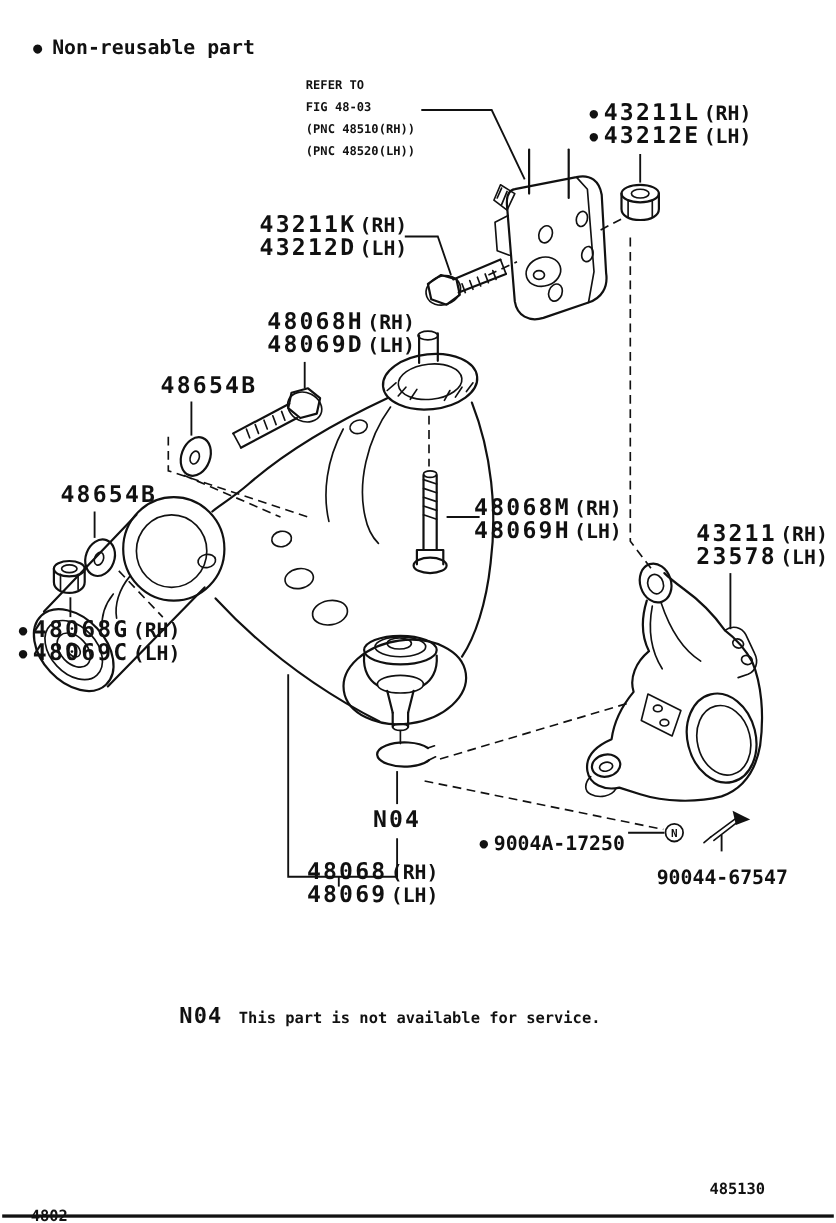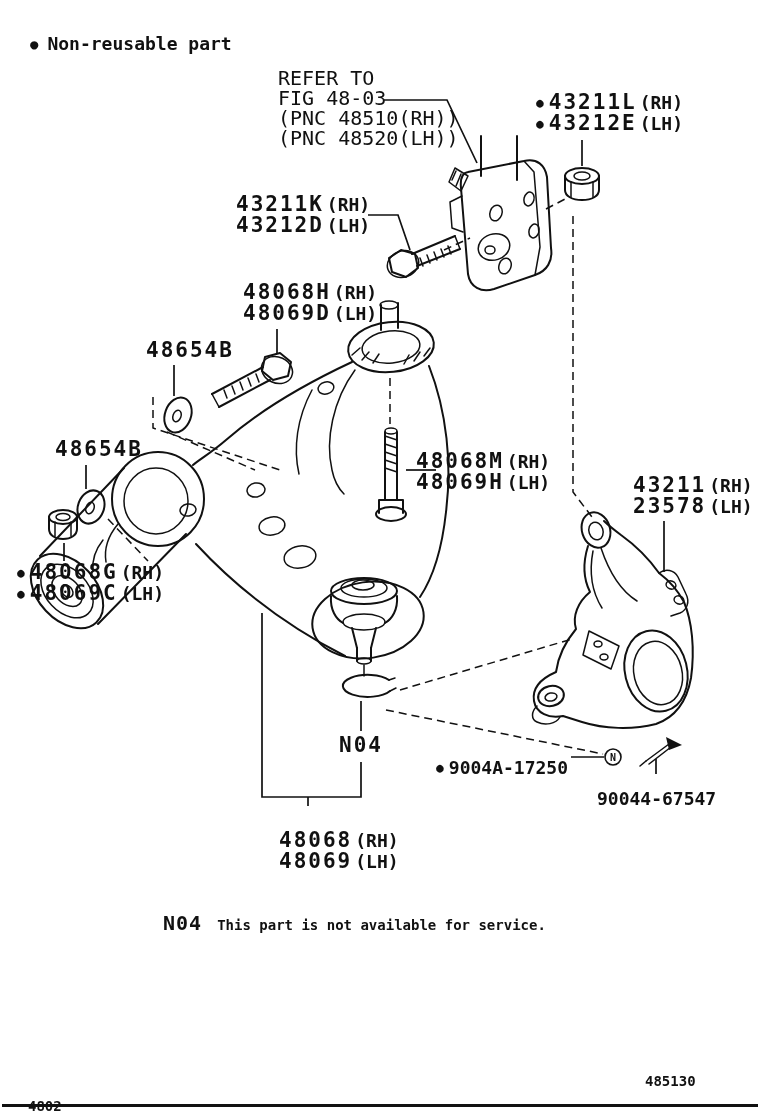--- a/index.html
+++ b/index.html
@@ -10,21 +10,21 @@
   .thin{stroke-width:1.5;}
   .leader{fill:none;stroke:#111;stroke-width:1.7;stroke-linecap:butt;}
   .dash{fill:none;stroke:#111;stroke-width:1.5;stroke-dasharray:8 5;stroke-linecap:butt;}
   .fillink{fill:#111;stroke:none;}
   .callout{position:absolute;font-weight:bold;white-space:nowrap;}
   .row{height:21px;line-height:21px;display:flex;align-items:baseline;}
   .pn{font-size:21px;letter-spacing:2px;}
   .side{font-size:18px;letter-spacing:0;margin-left:3px;}
   .bullet{font-size:13px;margin-right:5px;position:relative;top:-2px;}
   .small .pn{font-size:18px;letter-spacing:0;margin-top:12px;}
-  .refer{position:absolute;left:278px;top:68px;font-weight:normal;font-size:20px;line-height:20px;}
+  .refer{position:absolute;left:278px;top:68px;font-weight:bold;font-size:11px;line-height:20px;}
   .legend{position:absolute;left:30px;top:33px;display:flex;align-items:baseline;font-weight:bold;}
   .legend .bullet{font-size:14px;margin-right:9px;top:-1px;}
   .legend-text{font-size:18px;}
   .note{position:absolute;left:163px;top:911px;display:flex;align-items:baseline;gap:15px;font-weight:bold;}
   .note-code{font-size:20px;letter-spacing:1px;}
   .note-text{font-size:14px;}
   .footer-left{position:absolute;left:28px;top:1070px;font-size:14px;font-weight:bold;margin-top:28px;}
   .footer-right{position:absolute;left:645px;top:1073px;font-size:14px;font-weight:bold;}
   .nmark{font-family:"DejaVu Sans Mono",monospace;font-size:10px;font-weight:bold;text-anchor:middle;fill:#111;}
 </style>
@@ -258,21 +258,21 @@
       <span class="pn">48654B</span>
     </div>
   </div>
 
   <div class="callout" style="left:55px;top:439px">
     <div class="row">
       <span class="pn">48654B</span>
     </div>
   </div>
 
-  <div class="callout" style="left:416px;top:451px">
+  <div class="callout" style="left:431px;top:451px">
     <div class="row">
       <span class="pn">48068M</span>
       <span class="side">(RH)</span>
     </div>
     <div class="row">
       <span class="pn">48069H</span>
       <span class="side">(LH)</span>
     </div>
   </div>
 
@@ -310,21 +310,21 @@
       <span class="pn">9004A-17250</span>
     </div>
   </div>
 
   <div class="callout small" style="left:597px;top:776px">
     <div class="row">
       <span class="pn">90044-67547</span>
     </div>
   </div>
 
-  <div class="callout" style="left:279px;top:830px">
+  <div class="callout" style="left:279px;top:782px">
     <div class="row">
       <span class="pn">48068</span>
       <span class="side">(RH)</span>
     </div>
     <div class="row">
       <span class="pn">48069</span>
       <span class="side">(LH)</span>
     </div>
   </div>
 

